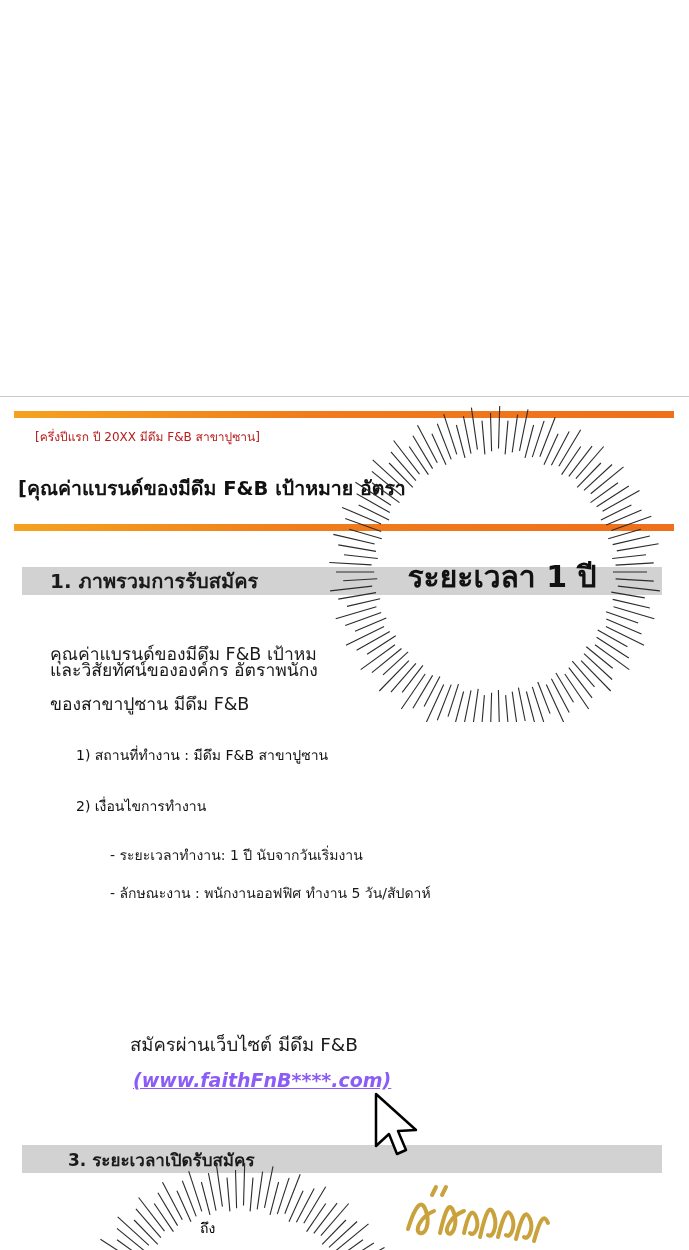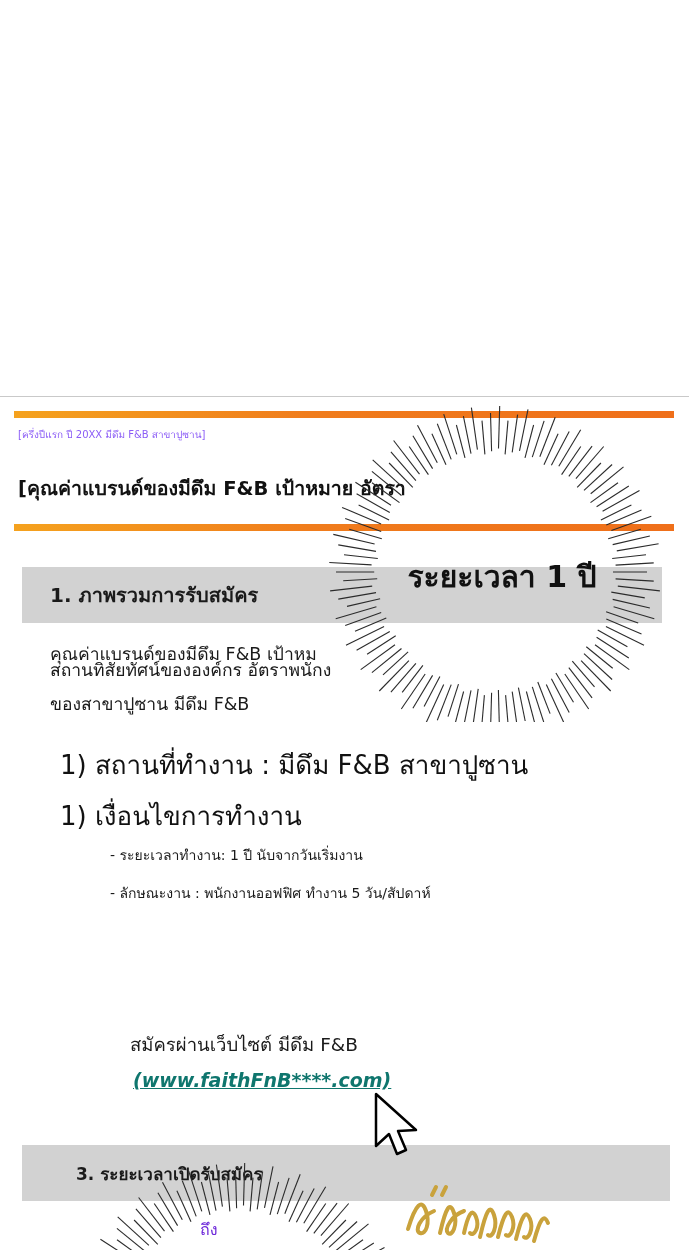--- a/index.html
+++ b/index.html
@@ -49,73 +49,73 @@
     left: 14px;
     width: 660px;
     height: 7px;
     background: linear-gradient(to right, #f5a21e 0%, #f07c1c 45%, #ef6f1a 100%);
   }
   .orange-bar.top { top: 14px; }
   .orange-bar.second { top: 127px; }
 
   .doc-kicker {
     position: absolute;
-    left: 18px;
+    left: 35px;
     top: 30px;
-    font-size: 10px;
-    color: #8b5cf6;
+    font-size: 12px;
+    color: #b91c1c;
     letter-spacing: 0px;
     white-space: nowrap;
   }
   .doc-title {
     position: absolute;
     left: 18px;
     top: 76px;
     font-size: 19.5px;
     font-weight: bold;
     color: #111;
     white-space: nowrap;
   }
   .section-head {
     position: absolute;
     left: 22px;
     width: 640px;
-    height: 56px;
+    height: 28px;
     background: #d2d2d2;
     display: flex;
     align-items: center;
   }
   .section-head .sh-text {
     padding-left: 28px;
     font-size: 20px;
     font-weight: bold;
     color: #1a1a1a;
   }
   .section-head.s1 { top: 170px; }
   .section-head.s2 { top: 573px; }
-  .section-head.s3 { top: 748px; padding-left: 8px; }
+  .section-head.s3 { top: 748px; }
   .section-head.s2 .sh-text,
   .section-head.s3 .sh-text { padding-left: 46px; }
   .section-head.s3 .sh-text { font-size: 17px; }
 
   .body-line {
     position: absolute;
     left: 50px;
     font-size: 17.5px;
     color: #1a1a1a;
     white-space: nowrap;
   }
   .bl1 { top: 243px; }
   .bl2 { top: 259px; }
   .bl3 { top: 293px; text-align: center; }
 
   .num-line {
     position: absolute;
-    left: 60px;
-    font-size: 26px;
+    left: 76px;
+    font-size: 14px;
     color: #111;
     white-space: nowrap;
     text-align: center;
   }
   .nl1 { top: 347px; }
   .nl2 { top: 398px; }
 
   .dash-line {
     position: absolute;
     left: 110px;
@@ -134,30 +134,30 @@
     color: #1a1a1a;
     white-space: nowrap;
   }
   .apply-url {
     position: absolute;
     left: 133px;
     top: 672px;
     font-size: 19px;
     font-style: italic;
     font-weight: bold;
-    color: #0f766e;
+    color: #8b5cf6;
     text-decoration: underline;
     white-space: nowrap;
   }
   .bottom-line {
     position: absolute;
     left: 200px;
     top: 820px;
-    font-size: 16px;
-    color: #6d28d9;
+    font-size: 14px;
+    color: #000000;
     white-space: nowrap;
     text-align: right;
   }
 
   
   .burst {
     position: absolute;
     pointer-events: none;
   }
   .burst svg { display: block; }
@@ -215,25 +215,25 @@
     <div class="orange-bar top"></div>
     <div class="orange-bar second"></div>
 
     <div class="doc-kicker">[ครึ่งปีแรก ปี 20XX มีดึม F&amp;B สาขาปูซาน]</div>
     <div class="doc-title">[คุณค่าแบรนด์ของมีดึม F&amp;B เป้าหมาย อัตรา</div>
 
     <div class="section-head s1">
       <span class="sh-text">1. ภาพรวมการรับสมัคร</span>
     </div>
     <div class="body-line bl1">คุณค่าแบรนด์ของมีดึม F&amp;B เป้าหม</div>
-    <div class="body-line bl2">สถานทิสัยทัศน์ขององค์กร อัตราพนักง</div>
+    <div class="body-line bl2">และวิสัยทัศน์ขององค์กร อัตราพนักง</div>
     <div class="body-line bl3">ของสาขาปูซาน มีดึม F&amp;B</div>
 
     <div class="num-line nl1">1) สถานที่ทำงาน : มีดึม F&amp;B สาขาปูซาน</div>
-    <div class="num-line nl2">1) เงื่อนไขการทำงาน</div>
+    <div class="num-line nl2">2) เงื่อนไขการทำงาน</div>
 
     <div class="dash-line dl1">- ระยะเวลาทำงาน: 1 ปี นับจากวันเริ่มงาน</div>
     <div class="dash-line dl2">- ลักษณะงาน : พนักงานออฟฟิศ ทำงาน 5 วัน/สัปดาห์</div>
 
     <div class="apply-line">สมัครผ่านเว็บไซต์ มีดึม F&amp;B</div>
     <a class="apply-url" href="#">(www.faithFnB****.com)</a>
 
     <div class="section-head s3">
       <span class="sh-text">3. ระยะเวลาเปิดรับสมัคร</span>
     </div>

